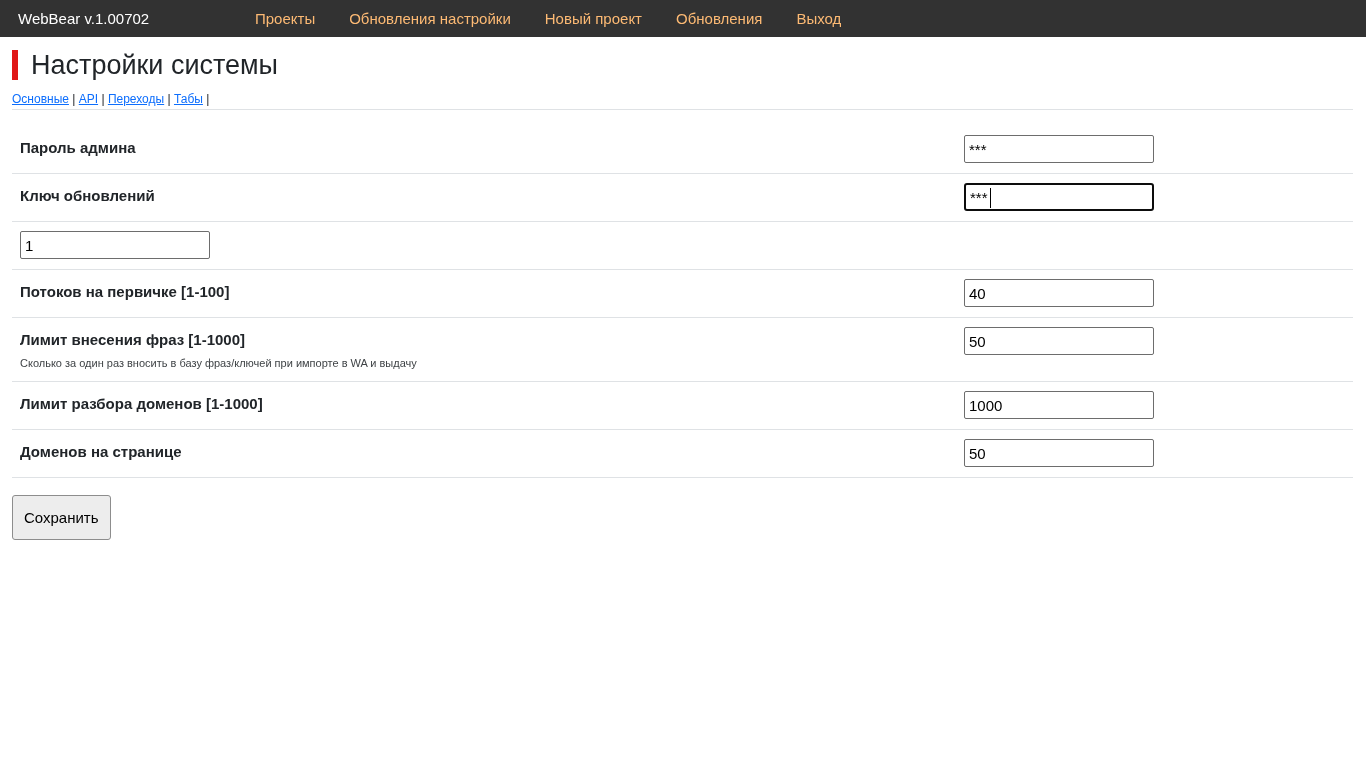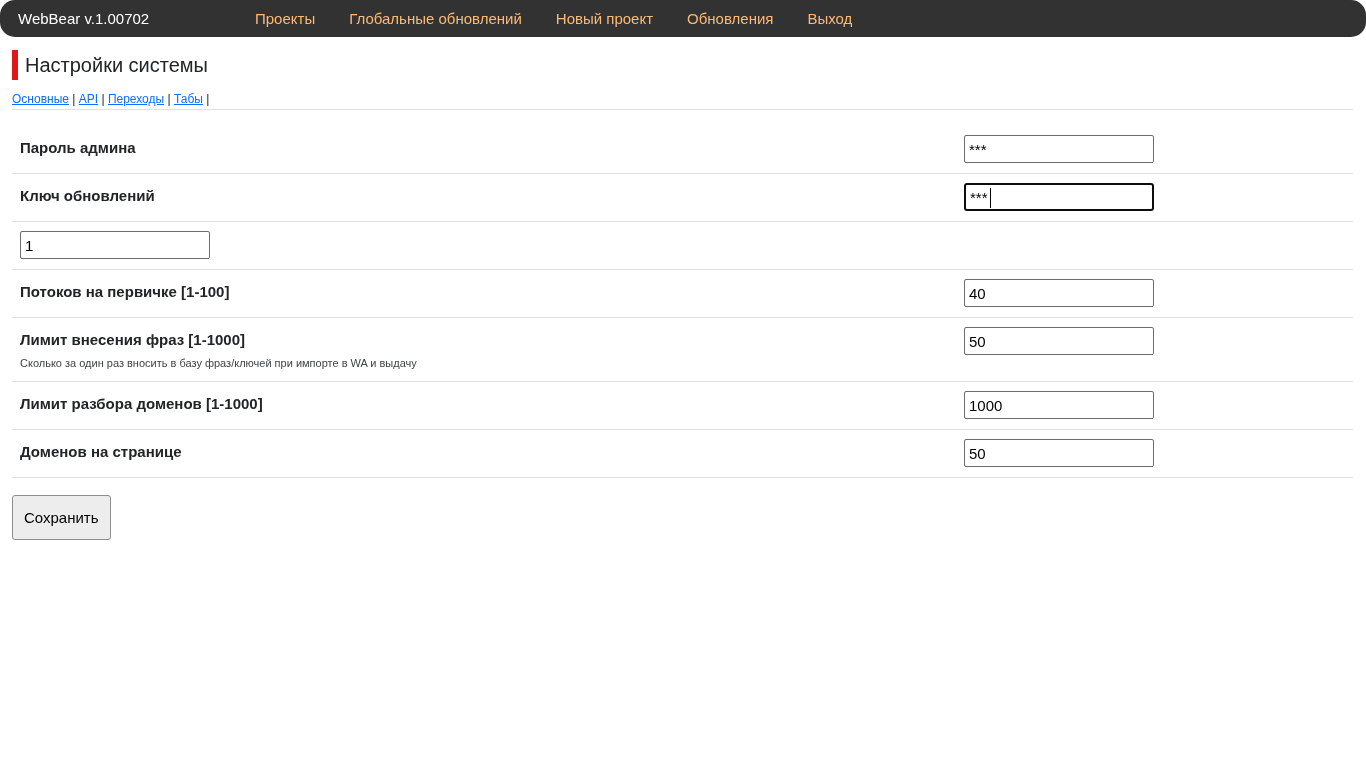--- a/index.html
+++ b/index.html
@@ -23,21 +23,20 @@
     color:var(--text-dark);
     overflow:hidden;
   }
   
   .navbar{
     height:37px;
     background:var(--navbar-bg);
     display:flex;
     align-items:center;
     padding:12px 18px;
-    border-radius:15px;
   }
   .brand{
     color:#ffffff;
     font-size:15px;
     white-space:nowrap;
     text-decoration:none;
     width:237px; 
   }
   .nav-links{
     display:flex;
@@ -62,24 +61,24 @@
     height:34px;
   }
   .red-bar{
     width:6px;
     height:30px;
     background:var(--accent-red);
     margin-right:7px;
     flex:0 0 auto;
   }
   .page-title{
-    font-size:20px;
+    font-size:27px;
     font-weight:400;
     color:var(--text-dark);
-    margin:0;
+    margin:6px;
     line-height:1.2;
   }
   .tabs{
     margin-top:7px;
     font-size:12px;
     line-height:20px;
   }
   .tab-link{
     color:var(--link-blue);
     text-decoration:underline;
@@ -168,21 +167,21 @@
 <body>
 
 
 
 
 
 <nav class="navbar">
   <a class="brand">WebBear v.1.00702</a>
   <div class="nav-links">
       <a class="nav-link">Проекты</a>
-      <a class="nav-link">Глобальные обновлений</a>
+      <a class="nav-link">Обновления настройки</a>
       <a class="nav-link">Новый проект</a>
       <a class="nav-link">Обновления</a>
       <a class="nav-link">Выход</a>
     </div>
 </nav>
 
 
 
 <main class="content">
 

